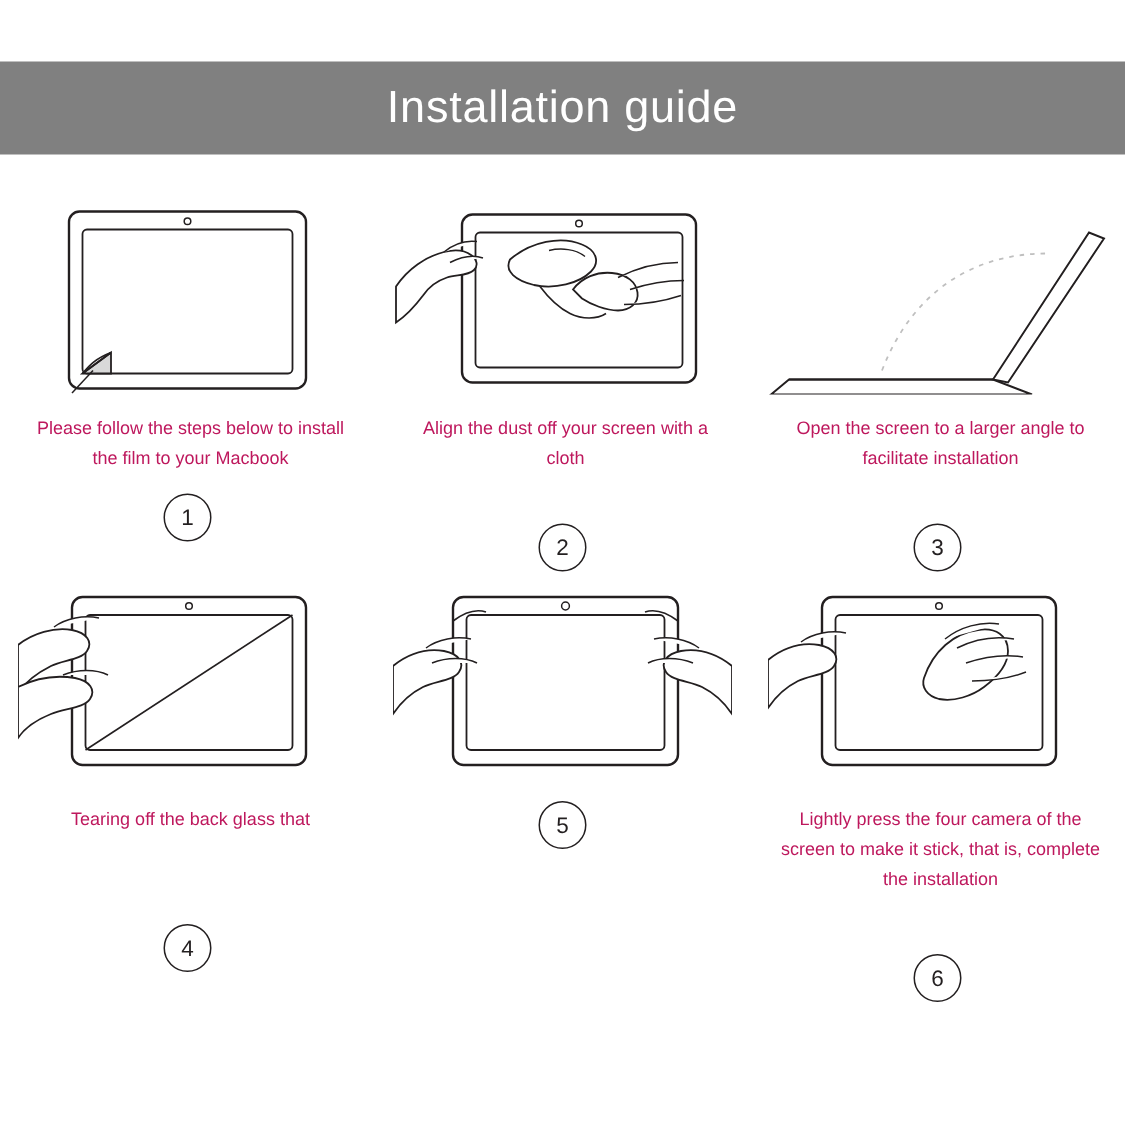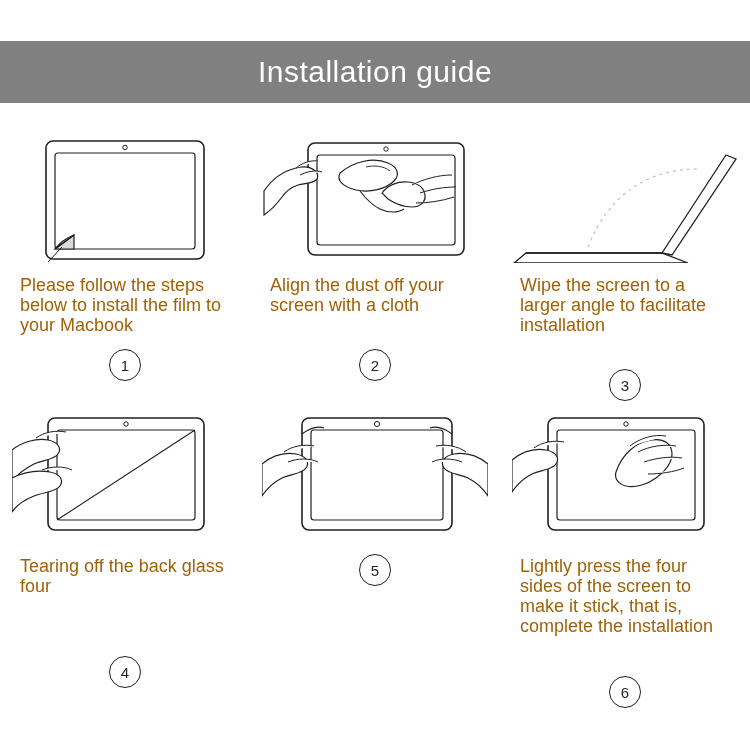--- a/index.html
+++ b/index.html
@@ -49,26 +49,27 @@
     box-sizing: border-box;
     padding: 0 12px;
   }
   .illus {
     position: relative;
     width: 226px;
     height: 128px;
     margin: 15px auto 0 auto;
   }
   .caption {
-    font-size: 18px;
+    font-size: 12px;
     line-height: 20px;
-    color: #a16207;
+    color: #be185d;
     margin-top: 12px;
     padding-left: 8px;
     padding-right: 4px;
+    text-align: center;
   }
   .num-wrap {
     display: flex;
     justify-content: center;
     margin-top: 10px;
   }
   .num {
     width: 30px;
     height: 30px;
     border: 1.3px solid #231f20;
@@ -164,21 +165,21 @@
 
               <path d="M14 118 L150 118 L176 128 L2 128 Z" fill="#ffffff" stroke-width="1.3"></path>
               <path d="M14 118 L150 118" stroke-width="1.3"></path>
 
               <path d="M150 118 L214 20 L224 24 L160 120 Z" fill="#ffffff" stroke-width="1.3"></path>
 
               <path d="M76 112 C 96 60, 136 34, 186 34" stroke="#bfbfbf" stroke-width="1.2" stroke-dasharray="3 4"></path>
             </g>
           </svg>
         </div>
-        <div class="caption">Wipe the screen to a larger angle to facilitate installation</div>
+        <div class="caption">Open the screen to a larger angle to facilitate installation</div>
         <div class="num-wrap">
           <div class="num">3</div>
         </div>
       </div>
 
       <div class="cell r2c1">
         <div class="illus">
           <svg width="226" height="128" viewBox="0 0 226 128">
             <g fill="none" stroke="#231f20" stroke-width="1.6">
               <rect x="36" y="2" width="156" height="112" rx="7"></rect>
@@ -189,21 +190,21 @@
             <path d="M45 104 L183 14" stroke="#231f20" stroke-width="1.1" fill="none"></path>
 
             <g fill="#ffffff" stroke="#231f20" stroke-width="1.2">
               <path d="M0 34 C 10 26, 24 22, 36 24 C 46 26, 50 32, 46 38 C 42 44, 30 44, 22 48 C 12 53, 4 60, 0 66 Z"></path>
               <path d="M24 22 C 32 16, 44 14, 54 16" stroke-width="1"></path>
               <path d="M0 62 C 12 56, 26 54, 38 56 C 48 58, 52 64, 48 70 C 44 76, 32 76, 22 80 C 12 84, 4 90, 0 96 Z"></path>
               <path d="M30 54 C 40 50, 52 50, 60 54" stroke-width="1"></path>
             </g>
           </svg>
         </div>
-        <div class="caption">Tearing off the back glass four</div>
+        <div class="caption">Tearing off the back glass that</div>
         <div class="num-wrap">
           <div class="num">4</div>
         </div>
       </div>
 
       <div class="cell r2c2">
         <div class="illus">
           <svg width="226" height="128" viewBox="0 0 226 128">
             <g fill="none" stroke="#231f20" stroke-width="1.6">
               <rect x="40" y="2" width="150" height="112" rx="7"></rect>
@@ -250,21 +251,21 @@
 
             <g fill="#ffffff" stroke="#231f20" stroke-width="1.2">
               <path d="M104 56 C 110 38, 124 26, 140 24 C 152 22, 160 28, 160 38 C 160 48, 152 56, 144 62 C 136 68, 124 72, 114 70 C 106 68, 102 62, 104 56 Z"></path>
               <path d="M118 30 C 128 22, 142 18, 154 20" stroke-width="1"></path>
               <path d="M126 36 C 138 30, 152 28, 164 30" stroke-width="1"></path>
               <path d="M132 46 C 144 42, 158 40, 170 42" stroke-width="1"></path>
               <path d="M136 58 C 148 58, 162 56, 172 52" stroke-width="1"></path>
             </g>
           </svg>
         </div>
-        <div class="caption">Lightly press the four sides of the screen to make it stick, that is, complete the installation</div>
+        <div class="caption">Lightly press the four camera of the screen to make it stick, that is, complete the installation</div>
         <div class="num-wrap">
           <div class="num">6</div>
         </div>
       </div>
 
     </div>
   </div>
 </div>
 
 </body></html>

